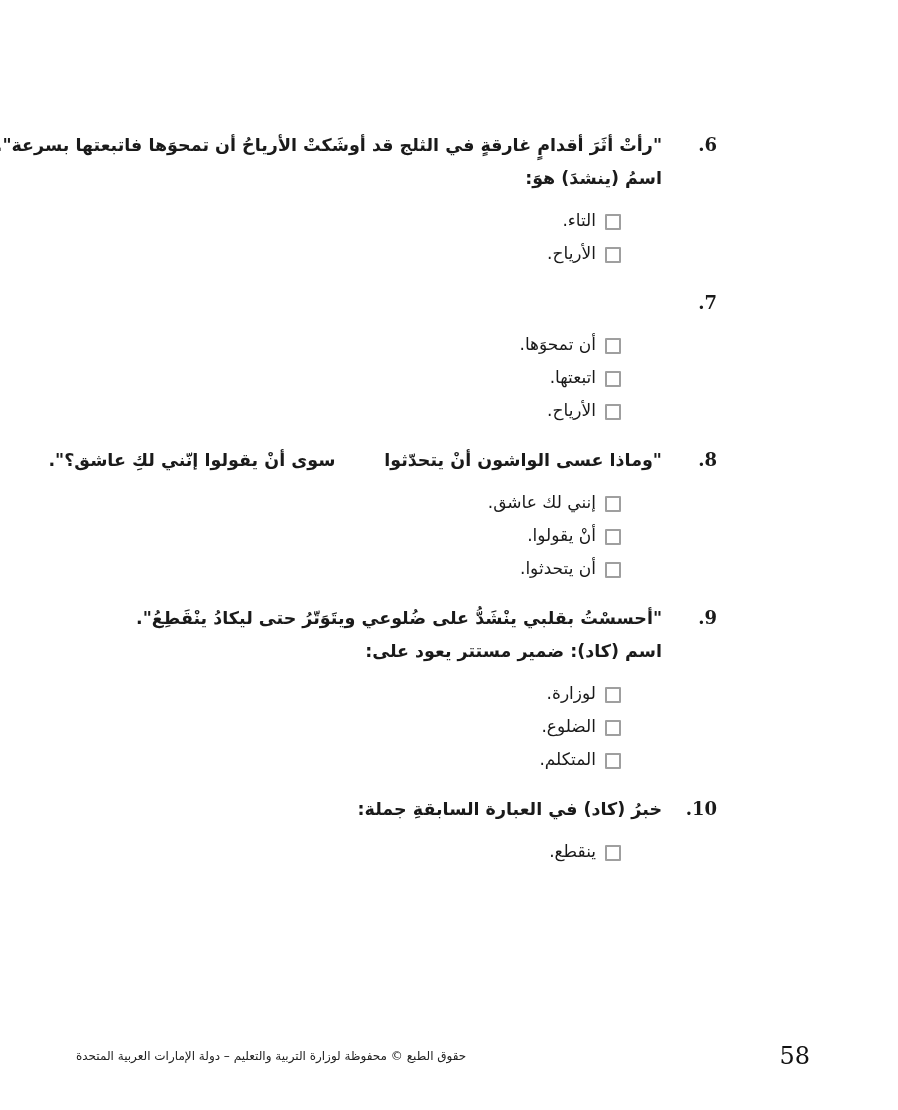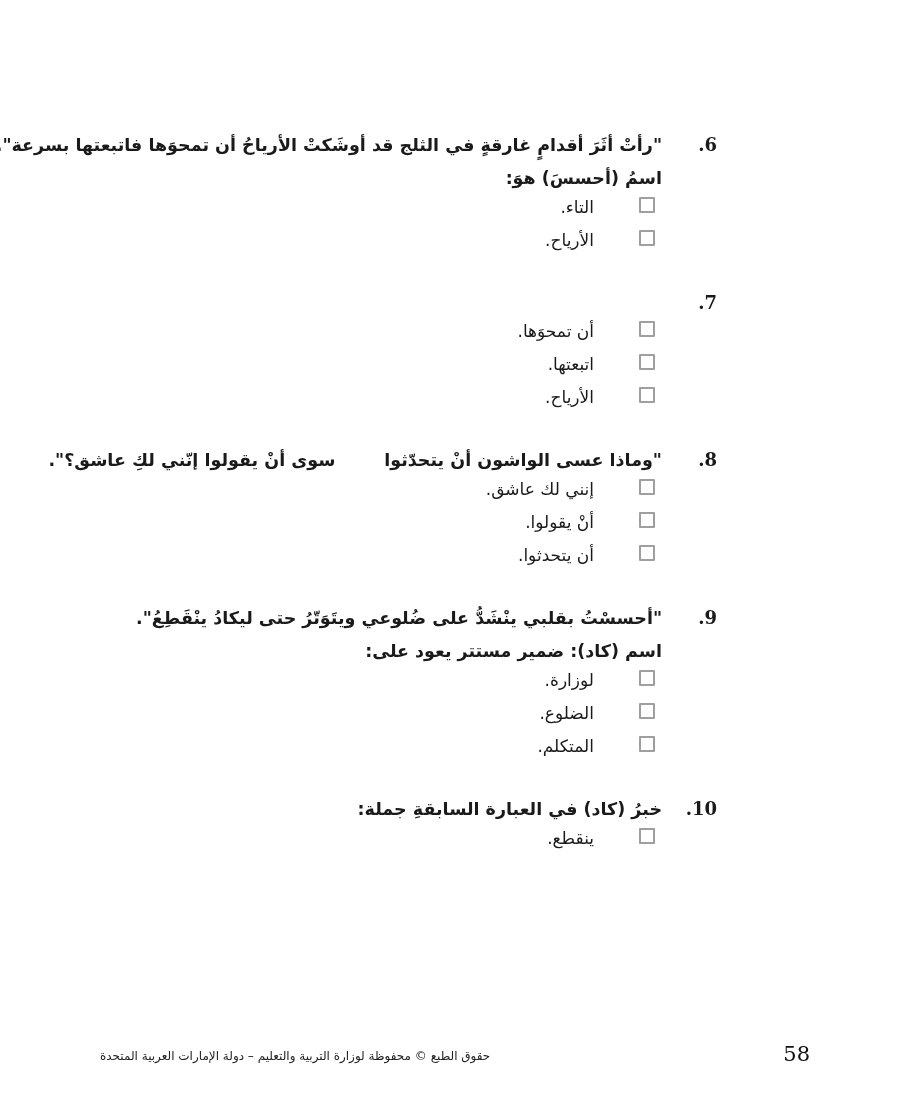--- a/index.html
+++ b/index.html
@@ -37,71 +37,70 @@
   }
   .q-num-spacer { flex:0 0 55px; }
   .q-text {
     font-weight:bold;
     font-size:17.5px;
   }
 
   .options { margin-top:2px; }
   .option {
     display:flex;
-    align-items:flex-start;
+    align-items:flex-end;
     height:33px;
-    margin-right:62px;
+    margin-right:96px;
     cursor:default;
-    gap:36px;
   }
   .checkbox {
     flex:0 0 auto;
     width:16px; height:16px;
     border:2px solid #9f9f9f;
     border-radius:1px;
     background:#ffffff;
     margin-left:9px;
   }
   .option-label {
     font-size:17px;
     white-space:nowrap;
   }
 
   .footer-copyright {
     position:absolute;
-    left:100px; top:1049px;
+    left:76px; top:1049px;
     font-size:12px;
     color:#222222;
     white-space:nowrap;
     direction:rtl;
   }
   .page-number {
     position:absolute;
     right:88px; top:1042px;
     font-family:"DejaVu Serif", serif;
-    font-size:21px;
+    font-size:24px;
     color:#111111;
     direction:ltr;
   }
 </style>
 </head>
 <body>
 
 <div class="page">
 
   <div class="content">
 
   <div class="question">
         <div class="q-line">
           <span class="q-num">6.</span>
           <span class="q-text">"رأتْ أثَرَ أقدامٍ غارقةٍ في الثلج قد أوشَكتْ الأرياحُ أن تمحوَها فاتبعتها بسرعة".</span>
         </div>
         <div class="q-line">
           <span class="q-num-spacer"></span>
-          <span class="q-text">اسمُ (أحسسَ) هوَ:</span>
+          <span class="q-text">اسمُ (ينشدَ) هوَ:</span>
         </div>
         <div class="options">
           <div class="option">
             <span class="checkbox"></span>
             <span class="option-label">التاء.</span>
           </div>
           <div class="option">
             <span class="checkbox"></span>
             <span class="option-label">الأرياح.</span>
           </div>

